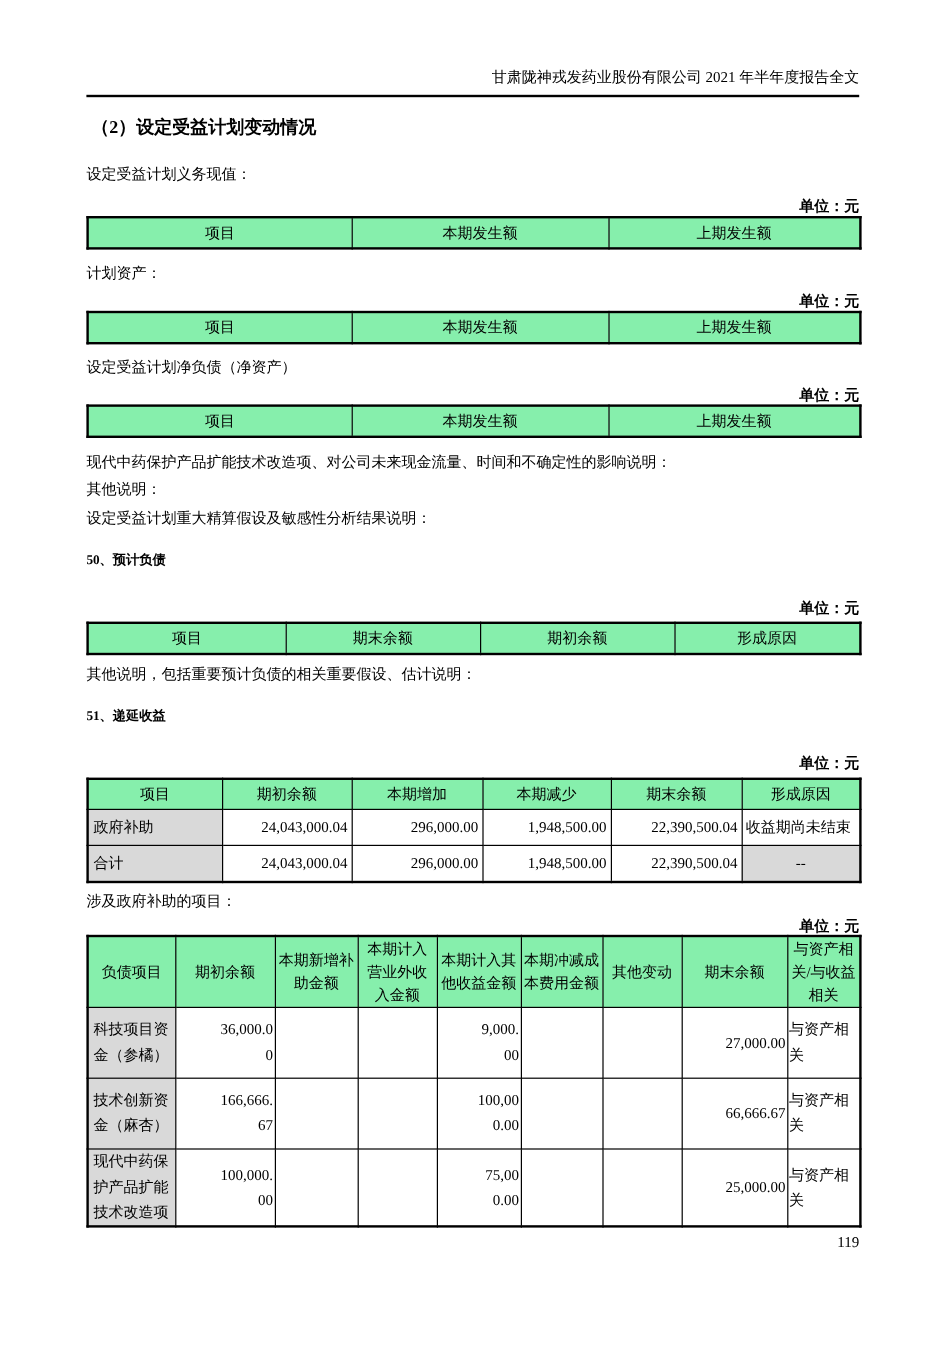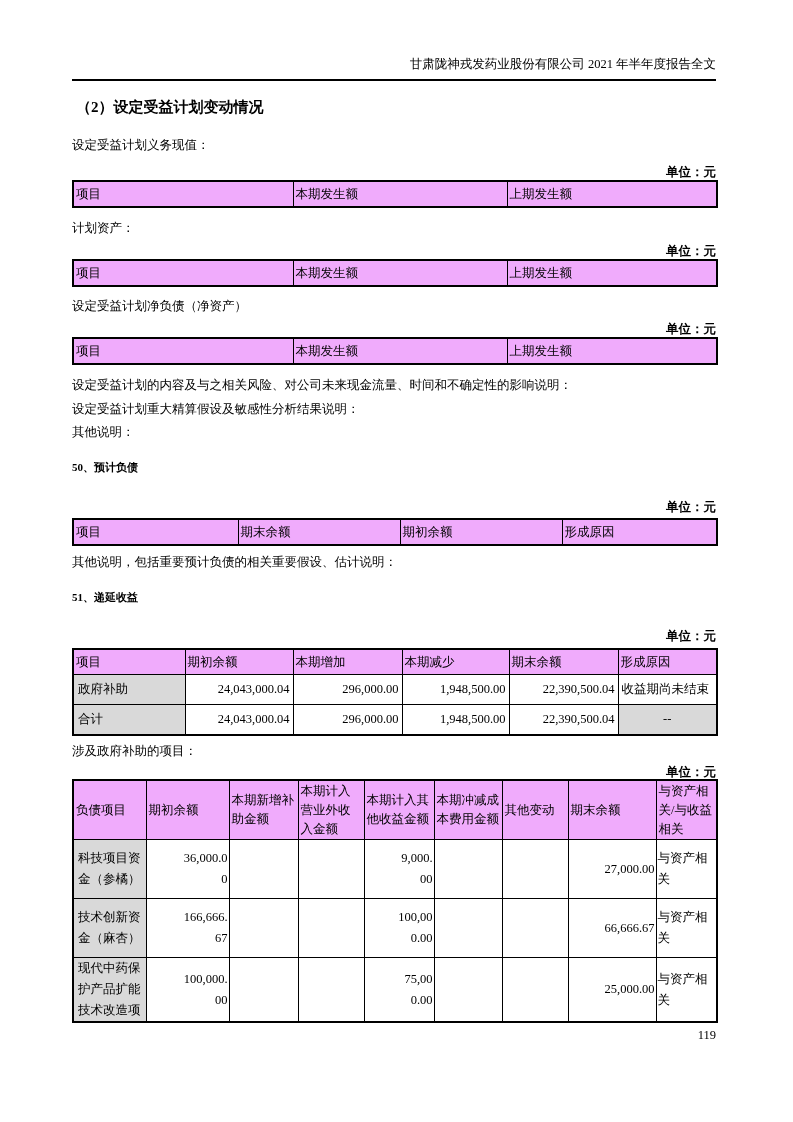--- a/index.html
+++ b/index.html
@@ -16,21 +16,21 @@
   .header-rule { margin-top:7px; border-top:2px solid #000; height:0; }
 
   .h-sub { margin:17px 0 0 4px; font-size:15px; font-weight:bold; line-height:18px; }
   .h-num { margin:19px 0 0 0; font-size:11px; font-weight:bold; line-height:18px; }
 
   .p { line-height:14px; }
   .unit { text-align:right; line-height:14px;font-weight:bold; }
 
   table { border-collapse:collapse; table-layout:fixed; width:644px; border:2px solid #000; }
   th, td { border:1px solid #000; padding:0 2px; vertical-align:middle; word-break:break-all; font-weight:normal; }
-  th { background:#f0abfc; text-align:left; }
+  th { background:#86efac; text-align:center; }
   td.item { background:#d9d9d9; text-align:left; padding-left:4px; }
   td.num { text-align:right; padding-right:3px; }
   td.txt { text-align:left; padding-left:3px; }
   td.dash { background:#d9d9d9; text-align:center; }
 
   .t-simple th { height:24px; }
   .t-prov th { height:24px; }
   .t-def th { height:24px; }
   .t-def td { height:29px; }
   .t-sub th { height:58px; line-height:19px; padding:0 2px; }
@@ -118,23 +118,23 @@
         </colgroup>
       <tbody>
           <tr>
         <th>项目</th>
         <th>本期发生额</th>
         <th>上期发生额</th>
       </tr>
     </tbody>
       </table>
 
-    <div class="p note1">设定受益计划的内容及与之相关风险、对公司未来现金流量、时间和不确定性的影响说明：</div>
+    <div class="p note1">现代中药保护产品扩能技术改造项、对公司未来现金流量、时间和不确定性的影响说明：</div>
+    <div class="p note3">其他说明：</div>
     <div class="p note2">设定受益计划重大精算假设及敏感性分析结果说明：</div>
-    <div class="p note3">其他说明：</div>
 
     <div class="h-num">50、预计负债</div>
     <div class="unit m-above-unit4">单位：元</div>
 
     <table class="t-prov tbl4">
       <colgroup>
           <col style="width:165px">
           <col style="width:162px">
           <col style="width:162px">
           <col style="width:155px">

